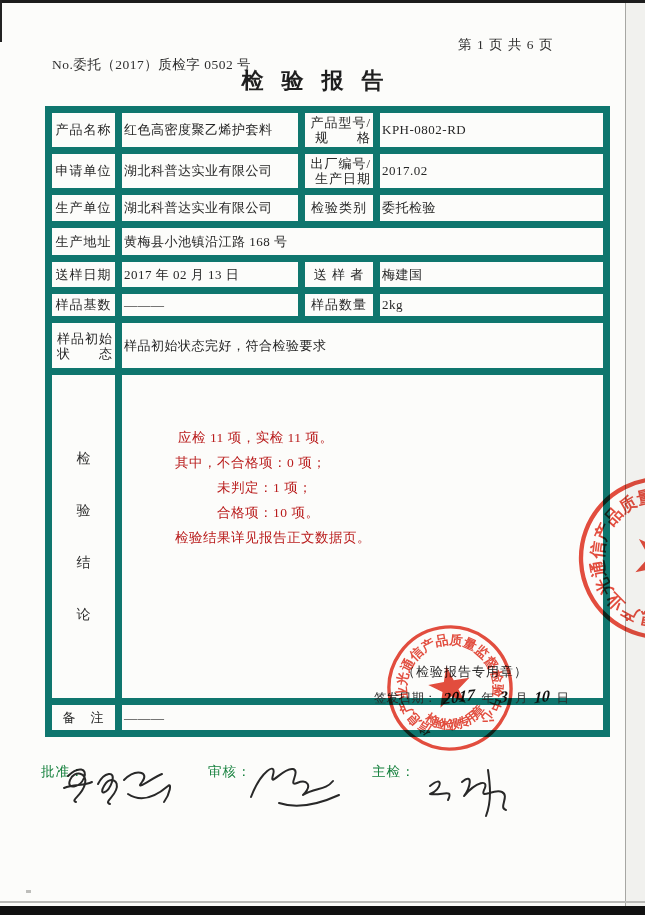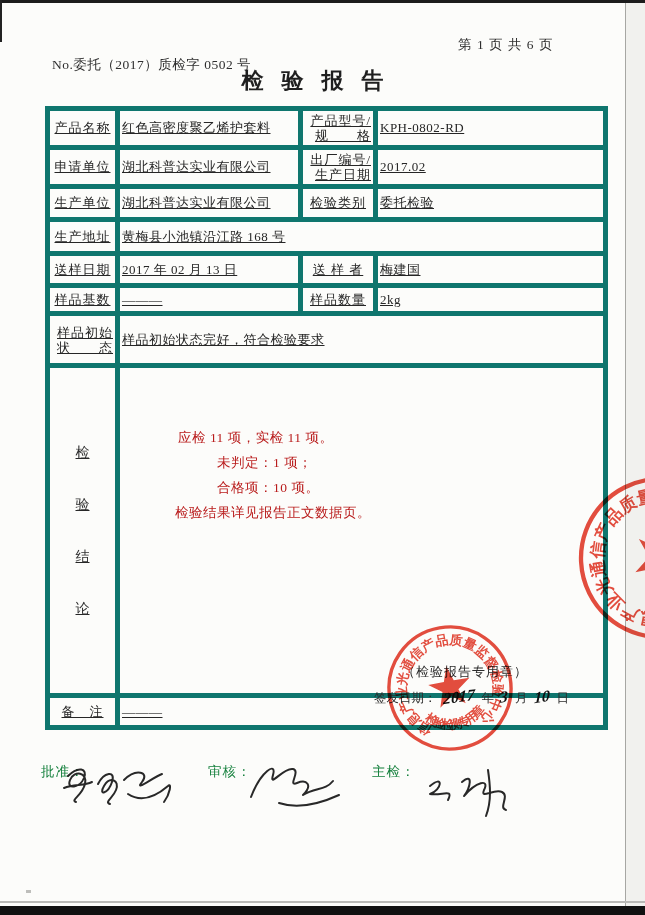--- a/index.html
+++ b/index.html
@@ -13,21 +13,21 @@
   .scan-right-strip{position:absolute;left:626px;top:0;width:19px;height:915px;background:#f1f1ee;z-index:1;}
   .scan-right-line{position:absolute;left:625px;top:0;width:1px;height:915px;background:#a7a7a3;z-index:2;}
   .scan-left-sliver{position:absolute;left:0;top:0;width:2px;height:42px;background:#222;z-index:9;}
   .scan-speck{position:absolute;left:26px;top:890px;width:5px;height:3px;background:#8a8a87;opacity:.55;z-index:9;}
 
   .docno{position:absolute;left:52px;top:36px;font-size:13.5px;color:#2e2e2e;letter-spacing:.5px;white-space:nowrap;margin-top:20px;}
   .pageno{position:absolute;left:458px;top:36px;font-size:13.5px;color:#2e2e2e;letter-spacing:1px;white-space:nowrap;}
   .title{position:absolute;left:0;top:66px;width:625px;text-align:center;font-size:22px;font-weight:700;color:#1f1f1f;letter-spacing:18px;text-indent:18px;}
 
   table.report{position:absolute;left:45px;top:106px;width:558px;border-collapse:collapse;table-layout:fixed;z-index:3;}
-  table.report td{border:5px solid #0f766e;font-size:13px;color:#262626;vertical-align:middle;padding:2px;overflow:hidden;text-decoration:underline;}
+  table.report td{border:7px solid #0f766e;font-size:13px;color:#262626;vertical-align:middle;padding:2px;overflow:hidden;}
   table.report{border:2px solid #333;}
   td.lab{text-align:center;letter-spacing:1px;color:#303030;}
   td.val{padding-left:8px;letter-spacing:.5px;}
   .lab2line div{line-height:15px;text-align:right;}
   td.concl-cell{position:relative;}
   .vlabel{display:flex;flex-direction:column;align-items:center;justify-content:center;gap:34px;height:100%;}
   .vlabel span{font-size:14px;color:#303030;}
 
   .concl-block{position:absolute;left:175px;top:425px;z-index:3;font-size:13.5px;color:#b91c1c;line-height:25px;letter-spacing:.5px;}
   .concl-block .indent{margin-left:42px;}
@@ -129,20 +129,21 @@
     </tr>
     <tr style="height:32px">
       <td class="lab">备　注</td>
       <td class="val" colspan="3">———</td>
     </tr>
   </tbody>
     </table>
 
   <div class="concl-block">
     <div style="padding-left:3px">应检 11 项，实检 11 项。</div>
+    <div>其中，不合格项：0 项；</div>
     <div class="indent">未判定：1 项；</div>
     <div class="indent">合格项：10 项。</div>
     <div>检验结果详见报告正文数据页。</div>
   </div>
 
   <div class="stamp-note">（检验报告专用章）</div>
 
   <div class="issue-line">
     <span>签发日期：</span><span class="hw">2017</span><span class="unit">年</span><span class="hw">3</span><span class="unit">月</span><span class="hw">10</span><span class="unit">日</span>
   </div>

